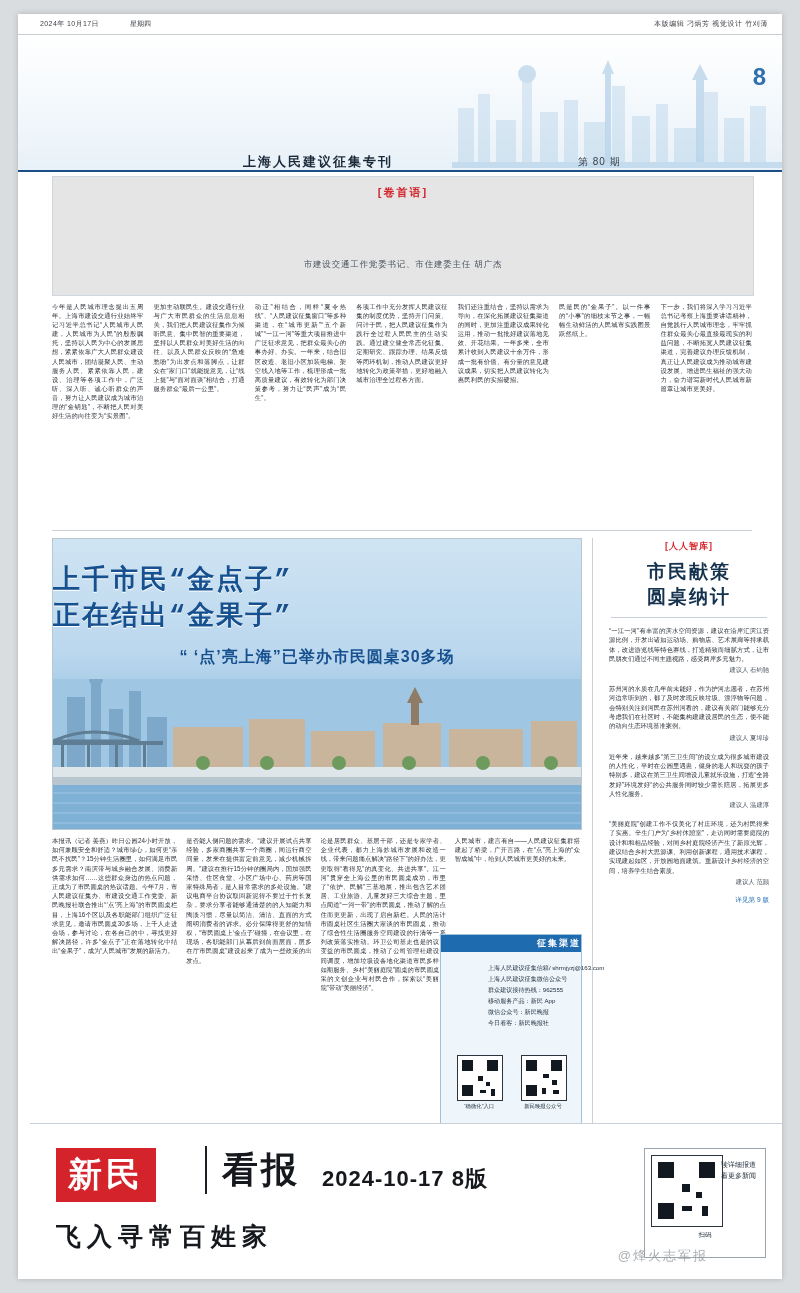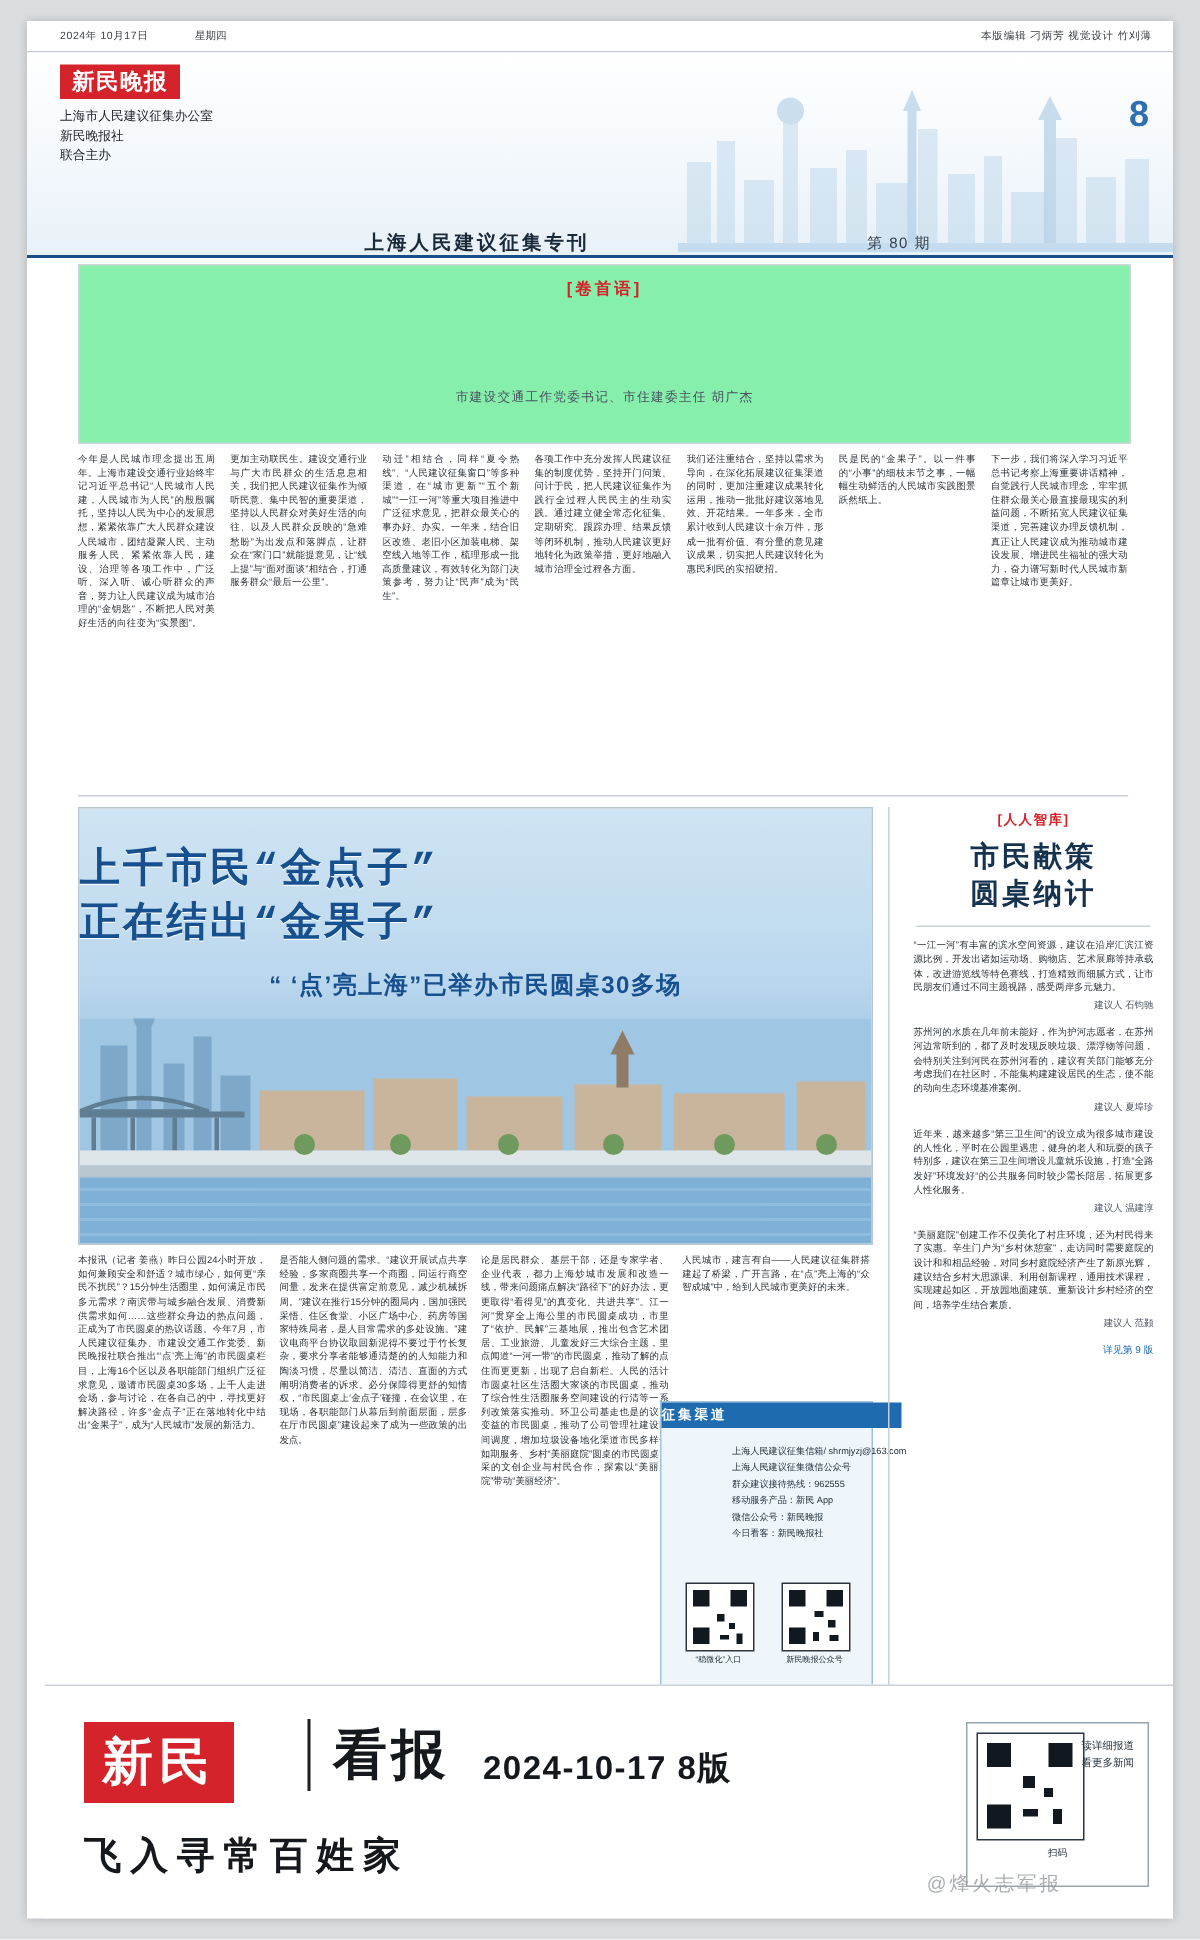--- a/index.html
+++ b/index.html
@@ -52,21 +52,21 @@
   }
   .issue{
     position:absolute;left:560px;top:120px;font-size:10px;color:#34404c;letter-spacing:1px;
   }
   .pagenum{
     position:absolute;right:16px;top:28px;font-size:24px;color:#2f6fb0;font-weight:bold;
   }
   
   .lead{
     position:absolute;left:34px;top:162px;width:700px;height:118px;
-    border:1px solid #cfd6dd;background:#86efac;
+    border:1px solid #cfd6dd;background:#e5e5e5;
   }
   .kicker{
     position:absolute;left:50%;transform:translateX(-50%);top:8px;
     font-size:11px;color:#d4232a;letter-spacing:2px;font-weight:bold;
   }
   .leadline{
     position:absolute;left:0;top:30px;width:700px;text-align:center;
     font-family:"DejaVu Serif", serif;
     font-size:33px;font-weight:bold;color:#123a68;letter-spacing:3px;
   }
@@ -110,22 +110,22 @@
   .bcols{
     position:absolute;left:34px;top:822px;width:528px;height:290px;
     display:flex;gap:9px;
   }
   .bcol{flex:1;font-size:6.3px;line-height:9.2px;color:#2b3138;text-align:justify;overflow:hidden;}
   .channel{
     position:absolute;left:422px;top:920px;width:140px;height:192px;
     border:1px solid #9fc2dd;background:#eef6fc;
   }
   .channel-hd{
-    position:absolute;left:0;top:0;width:160px;height:17px;background:#1f6bb0;
-    color:#fff;font-size:9px;font-weight:bold;text-align:left;line-height:17px;letter-spacing:2px;
+    position:absolute;left:0;top:0;width:140px;height:17px;background:#1f6bb0;
+    color:#fff;font-size:9px;font-weight:bold;text-align:right;line-height:17px;letter-spacing:2px;
   }
   .channel-body{position:absolute;left:7px;top:22px;width:126px;font-size:6.1px;line-height:9px;color:#23303c;}
   .channel-body li{margin-bottom:2px;list-style:none;}
   .qr{position:absolute;width:44px;height:44px;background:#fff;border:1px solid #2a3540;}
   .qr i{display:block;position:absolute;background:#11181f;}
   .qr-label{position:absolute;font-size:5.4px;color:#23303c;text-align:center;width:46px;}
   
   .side{
     position:absolute;left:574px;top:524px;width:160px;height:588px;
     border-left:1px solid #c9d0d7;padding-left:16px;
@@ -203,28 +203,20 @@
       </g>
       <g fill="#8fb9db" opacity="0.85">
         <path d="M150 24 L156 10 L162 24 Z"></path>
         <rect x="153" y="24" width="6" height="94"></rect>
         <path d="M240 30 L248 14 L256 30 Z"></path>
         <rect x="244" y="30" width="8" height="88"></rect>
       </g>
       <rect x="0" y="112" width="330" height="6" fill="#a8cbe6"></rect>
     </svg>
 
-    <div class="brandbox">
-      <span class="brand-title">新民晚报</span>
-      <div class="brand-lines">
-        <div>上海市人民建议征集办公室</div>
-        <div>新民晚报社</div>
-        <div>联合主办</div>
-      </div>
-    </div>
 
 
     <div class="subname">上海人民建议征集专刊</div>
     <div class="issue">第 80 期</div>
     <div class="pagenum">8</div>
   </div>
 
   <div class="lead">
     <div class="kicker">[卷首语]</div>
     <div class="byline">市建设交通工作党委书记、市住建委主任 胡广杰</div>

